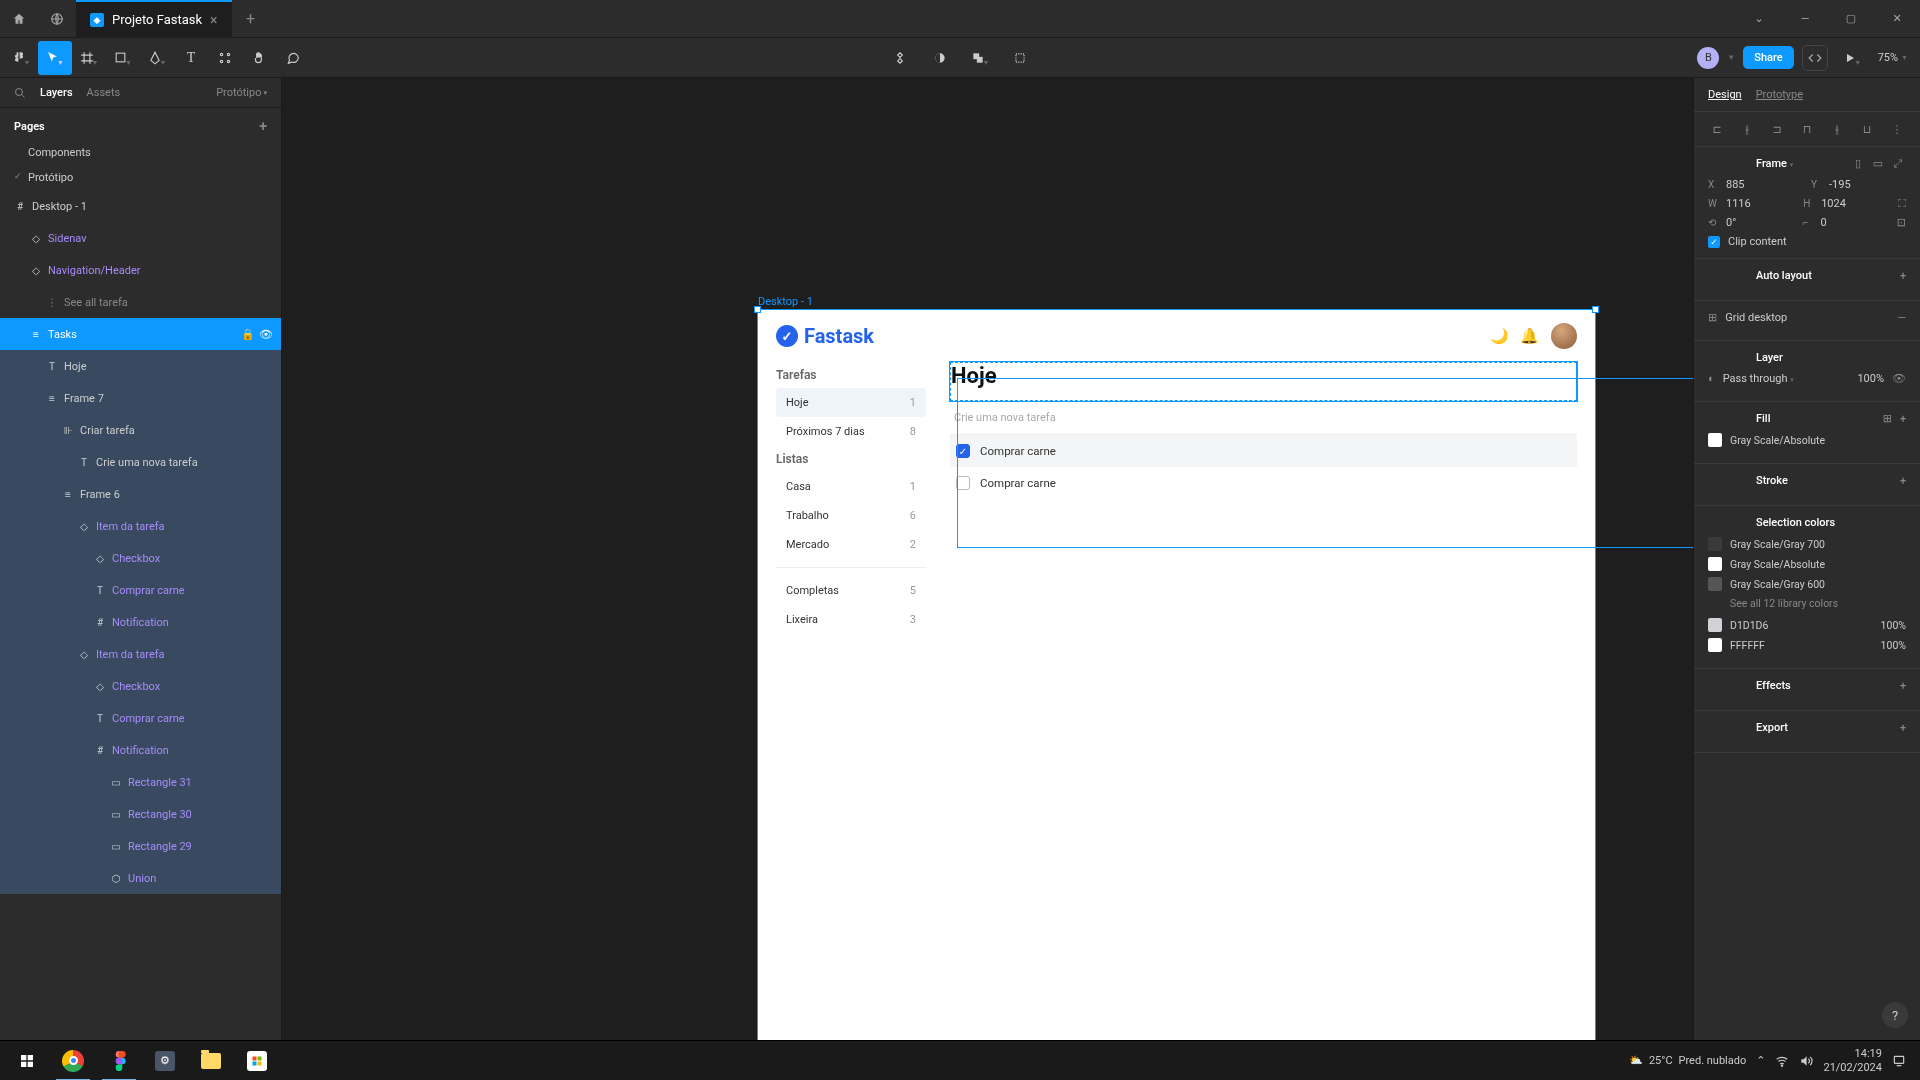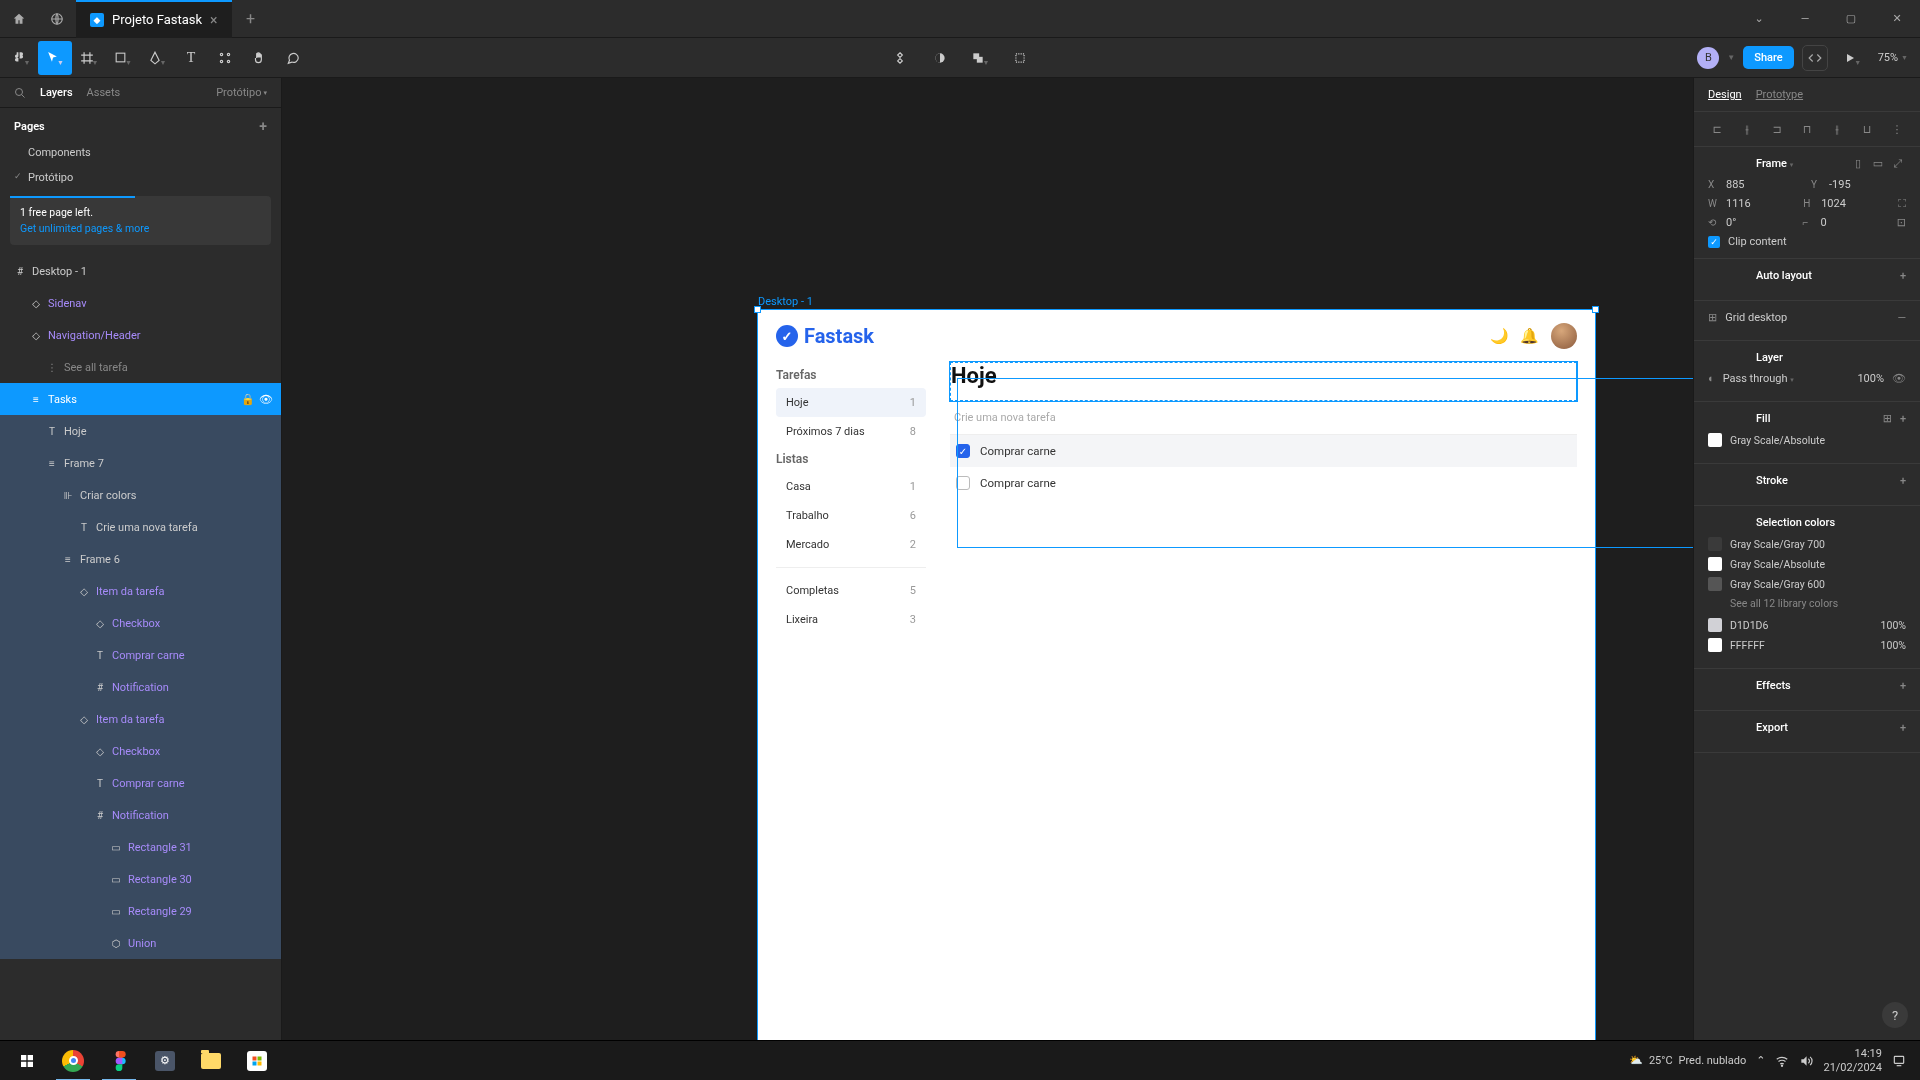--- a/index.html
+++ b/index.html
@@ -275,24 +275,20 @@
           <span>Protótipo</span>
           <span style="font-size:7px">▾</span>
         </span>
     </div>
     <div class="lp-section-hdr">
       <span>Pages</span>
       <span class="plus">+</span>
     </div>
     <div class="page-item"><span>Components</span></div>
     <div class="page-item"><span class="chev">✓</span><span>Protótipo</span></div>
-    <div class="promo">
-      <div class="line1">1 free page left.</div>
-      <div class="line2">Get unlimited pages &amp; more</div>
-    </div>
 
     <div class="layer-row">
         <span class="ic">#</span>
         <span class="label">Desktop - 1</span>
       </div>
     <div class="layer-row indent-1 purple">
         <span class="ic">◇</span>
         <span class="label">Sidenav</span>
       </div>
     <div class="layer-row indent-1 purple">
@@ -314,21 +310,21 @@
     <div class="layer-row indent-2 hl">
         <span class="ic">T</span>
         <span class="label">Hoje</span>
       </div>
     <div class="layer-row indent-2 hl">
         <span class="ic">≡</span>
         <span class="label">Frame 7</span>
       </div>
     <div class="layer-row indent-3 hl">
         <span class="ic">⊪</span>
-        <span class="label">Criar colors</span>
+        <span class="label">Criar tarefa</span>
       </div>
     <div class="layer-row indent-4 hl">
         <span class="ic">T</span>
         <span class="label">Crie uma nova tarefa</span>
       </div>
     <div class="layer-row indent-3 hl">
         <span class="ic">≡</span>
         <span class="label">Frame 6</span>
       </div>
     <div class="layer-row indent-4 hl purple">

